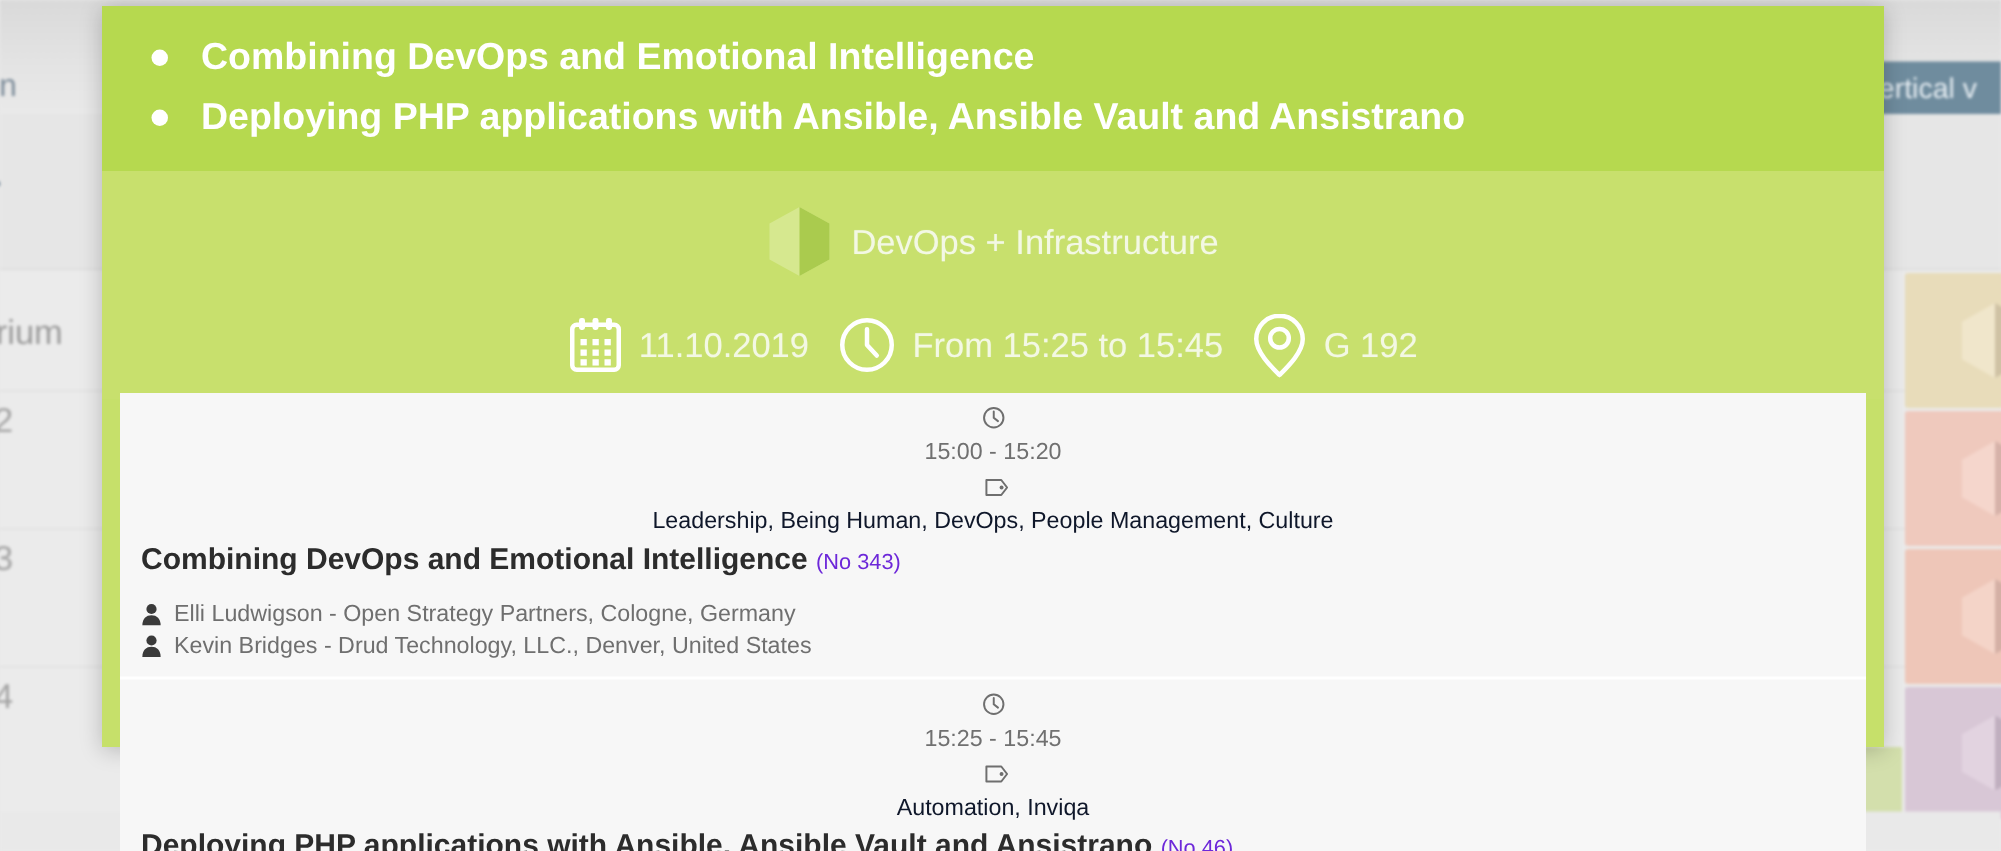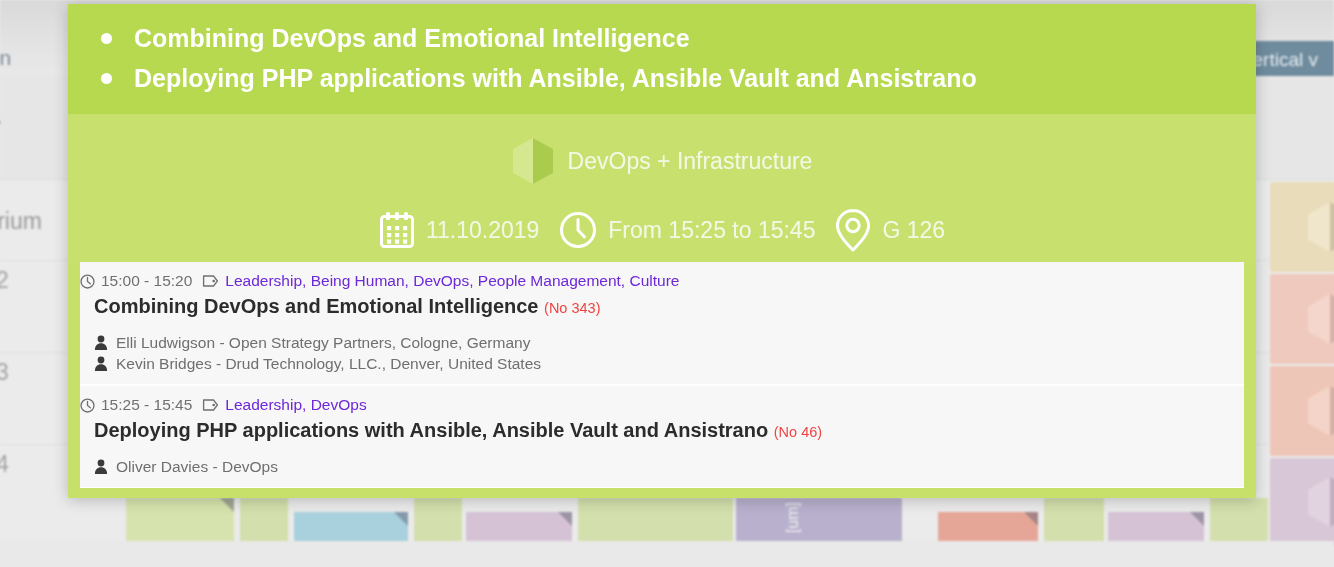--- a/index.html
+++ b/index.html
@@ -138,32 +138,33 @@
     background: #ffffff;
   }
   .sess {
     background: #f7f7f7;
     padding: 9px 0 10px 0;
     margin-bottom: 2px;
   }
   .sess:last-child { margin-bottom: 0; }
   .sess-line1 {
     display: flex; align-items: center; gap: 6px;
-    padding: 0 0; color: #7b7b7b; font-size: 15.5px;
+    padding: 0 22px; color: #7b7b7b; font-size: 15.5px;
     line-height: 20px;
+    flex-direction: column;
   }
   .sess-line1 .time { color: #707070; }
-  .sess-line1 .tags { color: #6d28d9; }
+  .sess-line1 .tags { color: #0f172a; }
   .sess-title {
     padding: 2px 14px 0 14px;
     color: #2c2c2c; font-size: 20px; font-weight: bold;
     line-height: 26px;
   }
   .sess-title .no {
-    color: #ef4444; font-size: 14.5px; font-weight: normal;
+    color: #6d28d9; font-size: 14.5px; font-weight: normal;
   }
   .sess-speakers { padding: 11px 14px 0 14px; }
   .spk {
     display: flex; align-items: center; gap: 8px;
     color: #6f6f6f; font-size: 15.5px; line-height: 21px;
   }
   svg { display: block; }
 </style>
 </head>
 <body>
@@ -312,21 +313,21 @@
         <span class="meta-text">From 15:25 to 15:45</span>
       </span>
 
       <span class="meta-item">
         <span class="meta-ico">
           <svg width="36" height="44" viewBox="0 0 36 44" aria-hidden="true">
             <path d="M18 2.5 C9.4 2.5 2.5 9.4 2.5 18 C2.5 27 13 37 18 42 C23 37 33.5 27 33.5 18 C33.5 9.4 26.6 2.5 18 2.5 Z" fill="none" stroke="#ffffff" stroke-width="3" stroke-linejoin="round"></path>
             <circle cx="18" cy="17.5" r="6.2" fill="none" stroke="#ffffff" stroke-width="3"></circle>
           </svg>
         </span>
-        <span class="meta-text">G 126</span>
+        <span class="meta-text">G 192</span>
       </span>
 
     </div>
   </div>
 
   <div class="pop-body">
 
     <div class="sess">
       <div class="sess-line1">
         <span>
@@ -378,21 +379,21 @@
             <path d="M8 3.6 V8 L11 10.4" fill="none" stroke="#6f6f6f" stroke-width="1.4" stroke-linecap="round"></path>
           </svg>
         </span>
         <span class="time">15:25 - 15:45</span>
         <span style="margin-left:4px">
           <svg width="17" height="14" viewBox="0 0 18 14" aria-hidden="true">
             <path d="M1.7 1.7 H12.2 L16.3 7 L12.2 12.3 H1.7 Z" fill="none" stroke="#6f6f6f" stroke-width="1.4" stroke-linejoin="round"></path>
             <circle cx="12.4" cy="7" r="1.4" fill="#6f6f6f"></circle>
           </svg>
         </span>
-        <span class="tags">Leadership, DevOps</span>
+        <span class="tags">Automation, Inviqa</span>
       </div>
       <div class="sess-title">
         <span>Deploying PHP applications with Ansible, Ansible Vault and Ansistrano</span>
         <span class="no">(No 46)</span>
       </div>
       <div class="sess-speakers">
         <div class="spk">
           <span>
             <svg width="14" height="15" viewBox="0 0 14 15" aria-hidden="true">
               <circle cx="7" cy="4" r="3.4" fill="#3a3a3a"></circle>

